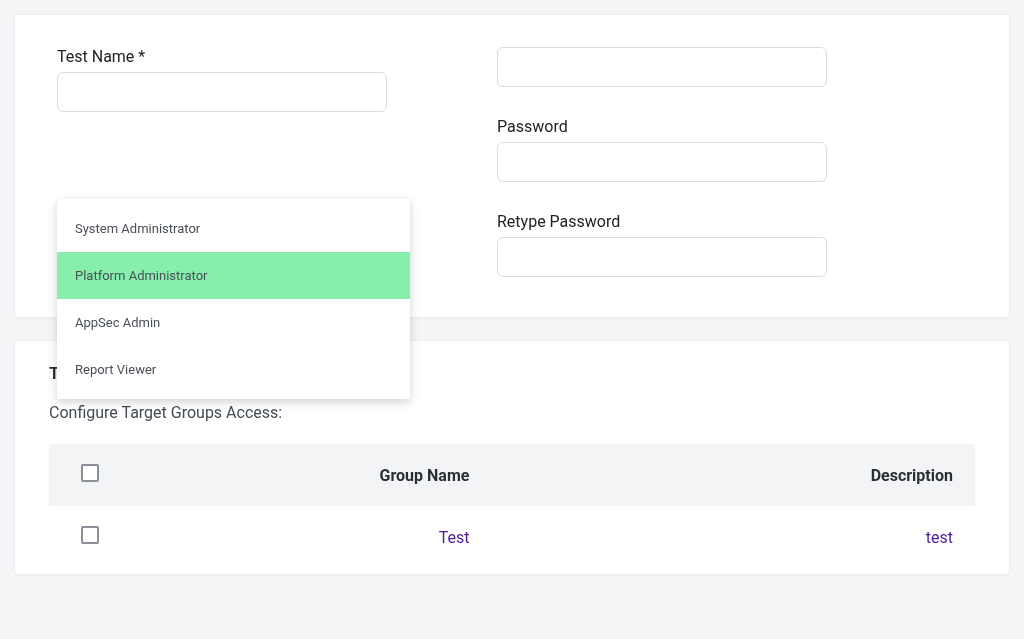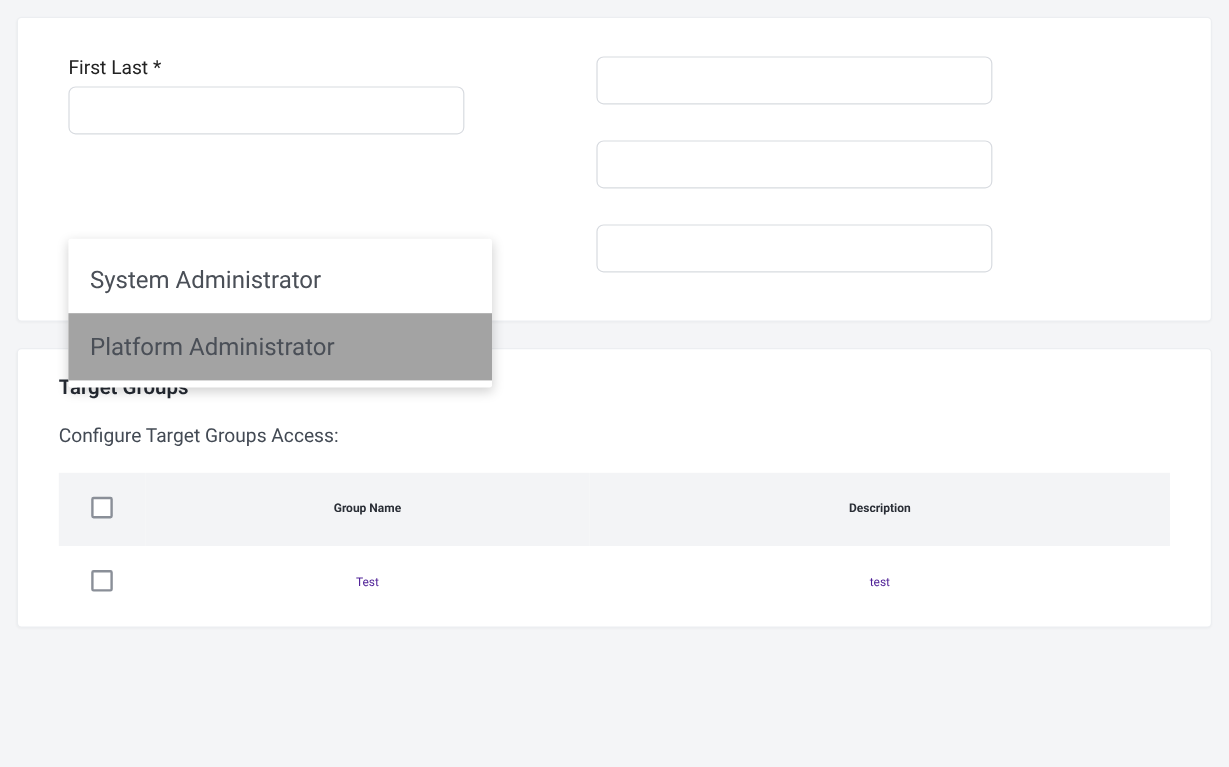--- a/index.html
+++ b/index.html
@@ -63,25 +63,25 @@
     width: 353px;
     background: #fff;
     box-shadow: 0 3px 10px rgba(0,0,0,0.18);
     border-radius: 2px;
     padding-top: 6px;
     padding-bottom: 6px;
     z-index: 5;
   }
   .dropdown-item {
     padding: 16px 18px;
-    font-size: 20px;
+    font-size: 13px;
     color: #4a4f57;
     cursor: pointer;
   }
-  .dropdown-item.selected { background: #a3a3a3; }
+  .dropdown-item.selected { background: #86efac; }
 
   
   .groups-card {
     margin-top: 22px;
     padding: 22px 34px 6px 34px;
   }
   .groups-header-row {
     display: flex;
     align-items: center;
     gap: 10px;
@@ -99,23 +99,23 @@
   }
 
   .table {
     width: 100%;
     border-collapse: collapse;
   }
   .table thead {
     background: #f3f4f6;
   }
   .table th, .table td {
-    text-align: center;
+    text-align: right;
     padding: 20px 22px;
-    font-size: 10px;
+    font-size: 16px;
     color: #2a2e36;
   }
   .table th {
     font-weight: 700;
   }
   .table td {
     color: #4c1d95;
     font-weight: 400;
   }
   .cb-col { width: 72px; }
@@ -131,40 +131,44 @@
     cursor: pointer;
   }
 </style>
 </head>
 <body>
 
 <div class="card form-card">
   <div class="columns">
     <div class="col">
       <div class="field-group">
-        <label class="field-label">First Last *</label>
+        <label class="field-label">Test Name *</label>
         <input type="text" class="text-input" value="" style="">
       </div>
     </div>
     <div class="col">
       <div class="field-group">
         <input type="text" class="text-input" value="" style="">
       </div>
       <div class="field-group">
+        <label class="field-label">Password</label>
         <input type="password" class="text-input" value="" style="">
       </div>
       <div class="field-group">
+        <label class="field-label">Retype Password</label>
         <input type="password" class="text-input" value="" style="">
       </div>
     </div>
   </div>
 
   <div class="dropdown">
     <div class="dropdown-item">System Administrator</div>
     <div class="dropdown-item selected">Platform Administrator</div>
+    <div class="dropdown-item">AppSec Admin</div>
+    <div class="dropdown-item">Report Viewer</div>
   </div>
 </div>
 
 <div class="card groups-card">
   <div class="groups-header-row">
     <span class="groups-title">Target Groups</span>
   </div>
   <p class="groups-subtitle">Configure Target Groups Access:</p>
 
   <table class="table">

